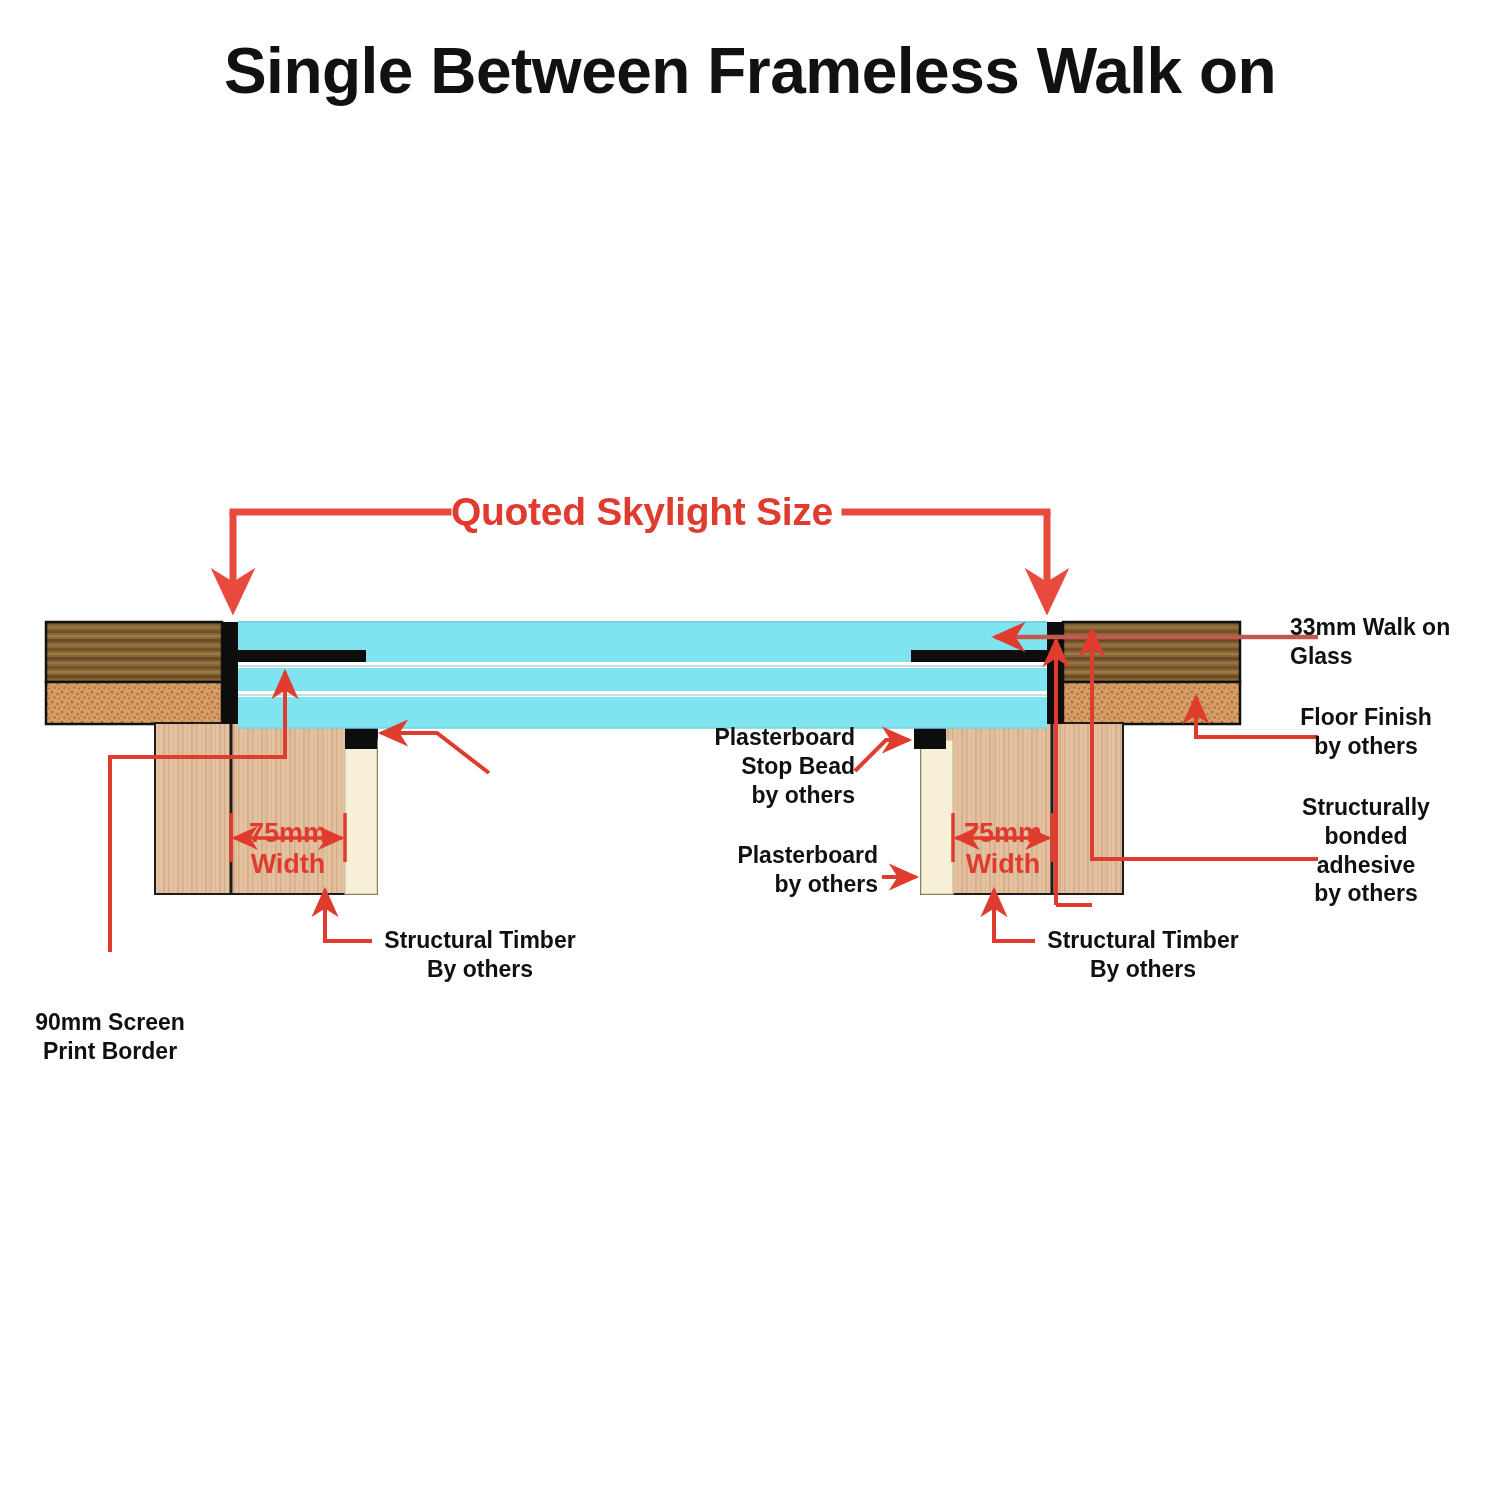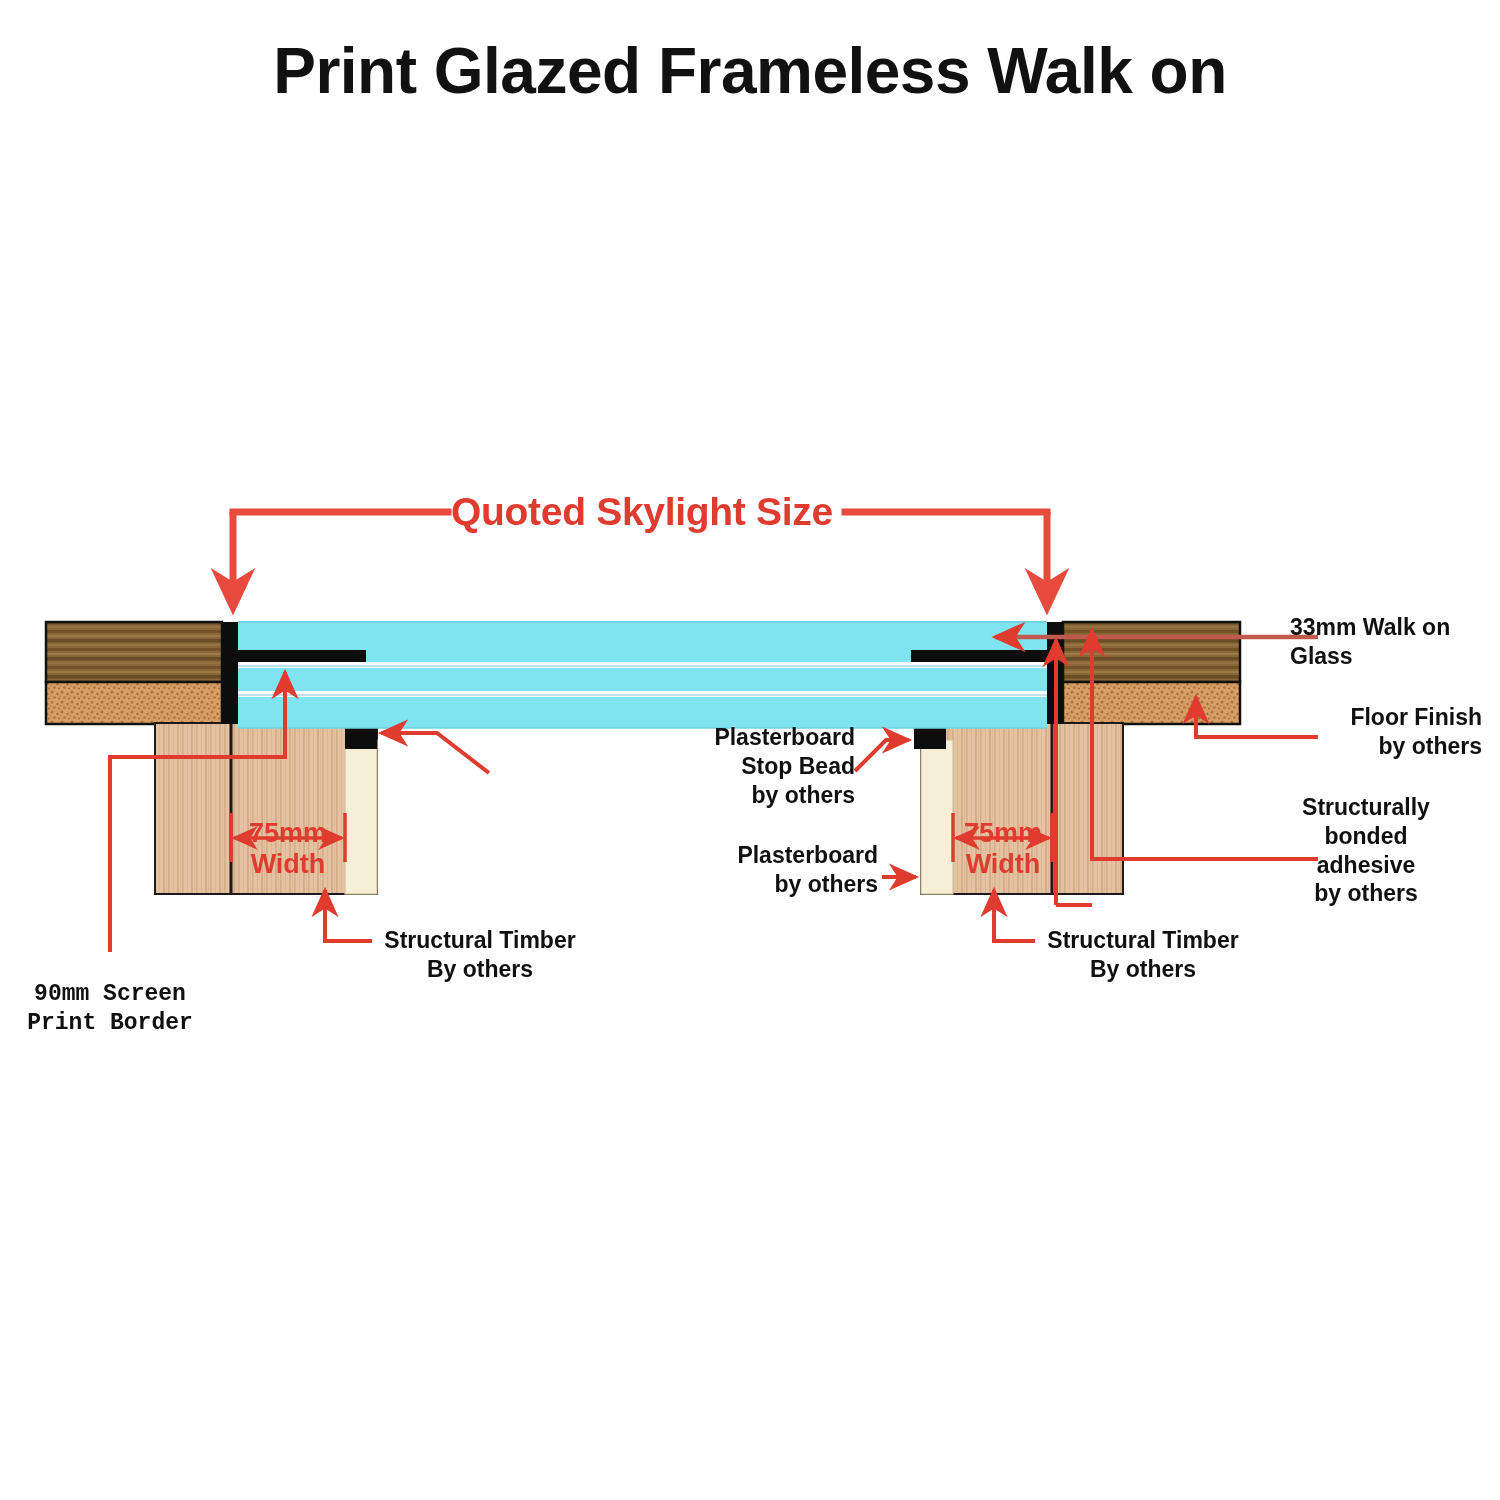--- a/index.html
+++ b/index.html
@@ -72,21 +72,21 @@
     text-align: center;
     line-height: 1.15;
     white-space: pre-line;
   }
 </style>
 </head>
 <body>
 
 <div id="stage">
 
-  <div class="title">Print Glazed Frameless Walk on</div>
+  <div class="title">Single Between Frameless Walk on</div>
 
   <svg id="diagram" viewBox="0 0 1500 1500">
     <defs>
 
       <pattern id="timberLight" width="14" height="40" patternUnits="userSpaceOnUse">
         <rect width="14" height="40" fill="#e4c1a0"></rect>
         <rect x="0" width="1.6" height="40" fill="#d3ab86" opacity="0.85"></rect>
         <rect x="5" width="1.0" height="40" fill="#d8b28f" opacity="0.7"></rect>
         <rect x="9" width="2.0" height="40" fill="#cda37c" opacity="0.6"></rect>
         <rect x="12" width="0.9" height="40" fill="#dcb794" opacity="0.7"></rect>
@@ -224,37 +224,37 @@
       <path d="M1002,838 L956,838" stroke="#e03b2f" stroke-width="3.5" marker-end="url(#arrowRedSmall)"></path>
       <path d="M1002,838 L1049,838" stroke="#e03b2f" stroke-width="3.5" marker-end="url(#arrowRedSmall)"></path>
     </g>
   </svg>
 
   <div class="quoted" style="left:451px; top:490px;text-align:right;">Quoted Skylight Size</div>
 
   <div class="lbl l" style="left:1290px; top:613px; width:165px;">33mm Walk on
 Glass</div>
 
-  <div class="lbl r" style="left:1250px; top:703px; width:232px;">Floor Finish
+  <div class="lbl r" style="left:1250px; top:703px; width:232px;text-align:center;">Floor Finish
 by others</div>
 
   <div class="lbl r" style="left:1250px; top:793px; width:232px;text-align:center;">Structurally
 bonded
 adhesive
 by others</div>
 
 
   <div class="lbl r" style="left:600px; top:723px; width:255px;">Plasterboard
 Stop Bead
 by others</div>
 
   <div class="lbl r" style="left:630px; top:841px; width:248px;">Plasterboard
 by others</div>
 
-  <div class="lbl c" style="left:10px; top:980px; width:200px;font-family:Liberation Mono, monospace;">90mm Screen
+  <div class="lbl c" style="left:10px; top:1008px; width:200px;">90mm Screen
 Print Border</div>
 
   <div class="lbl c" style="left:380px; top:926px; width:200px;">Structural Timber
 By others</div>
 
   <div class="lbl c" style="left:1043px; top:926px; width:200px;">Structural Timber
 By others</div>
 
   <div class="dim" style="left:238px; top:818px; width:100px;">75mm
 Width</div>

